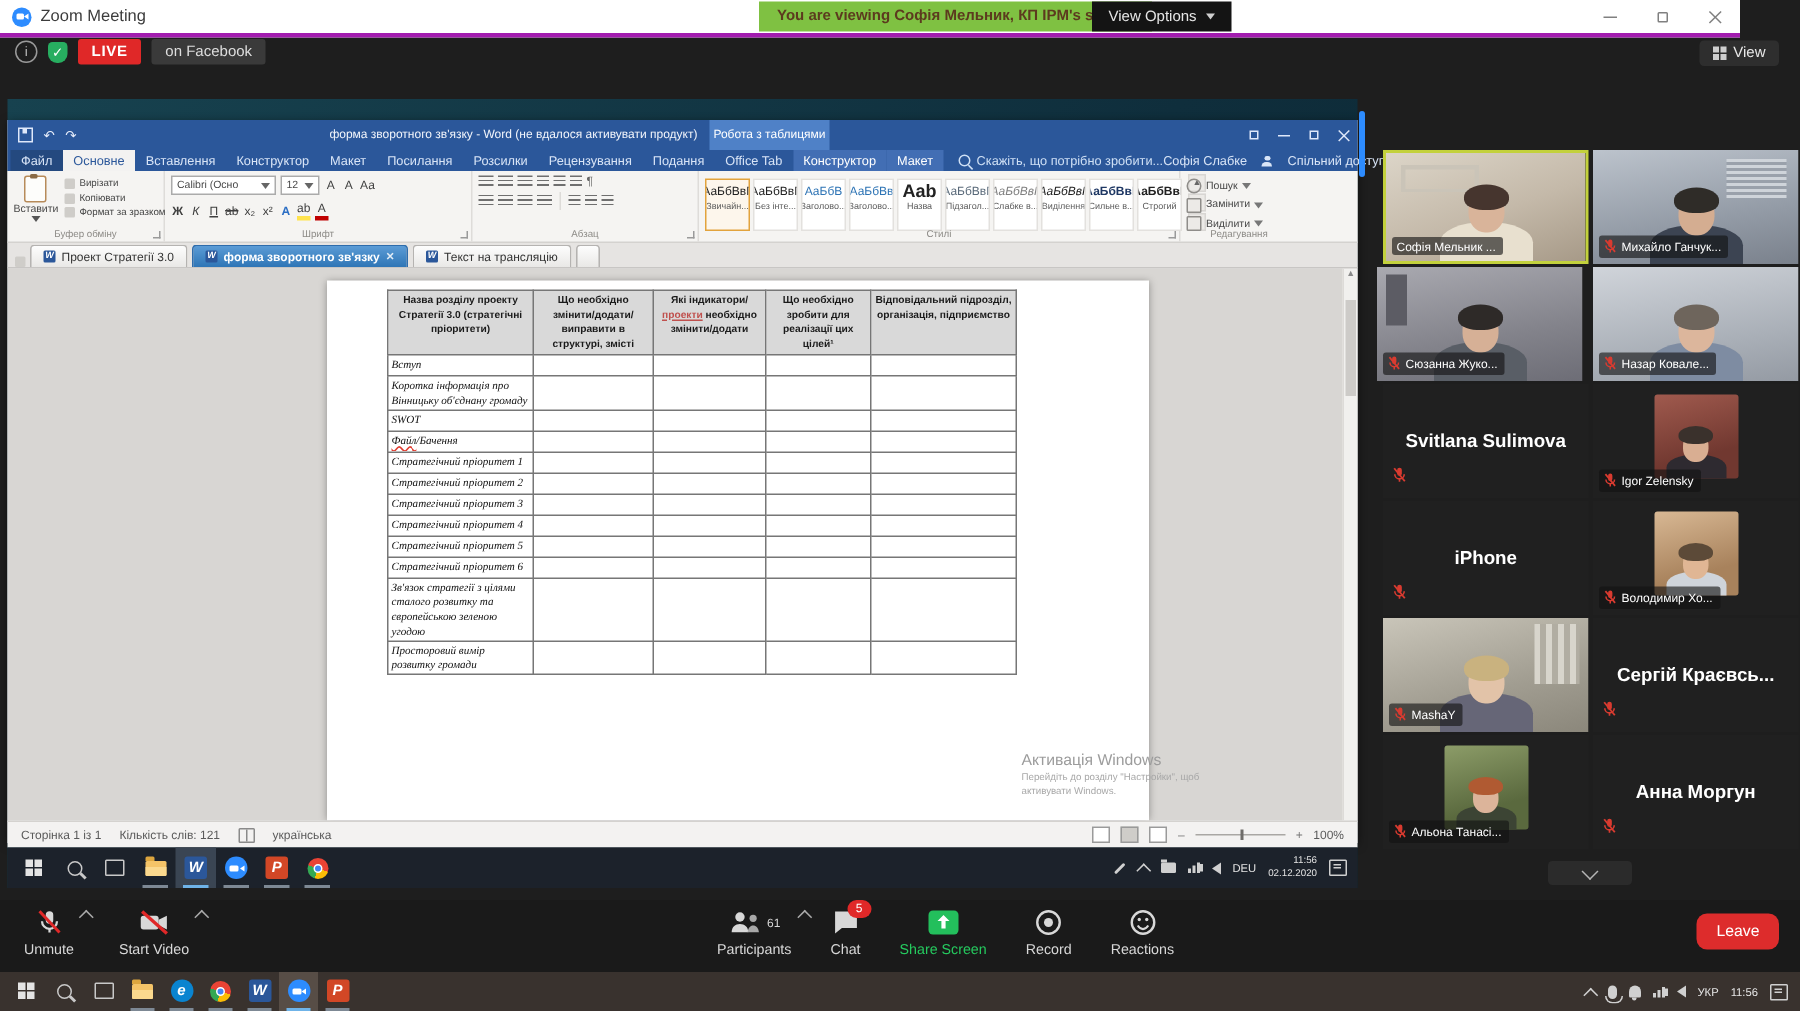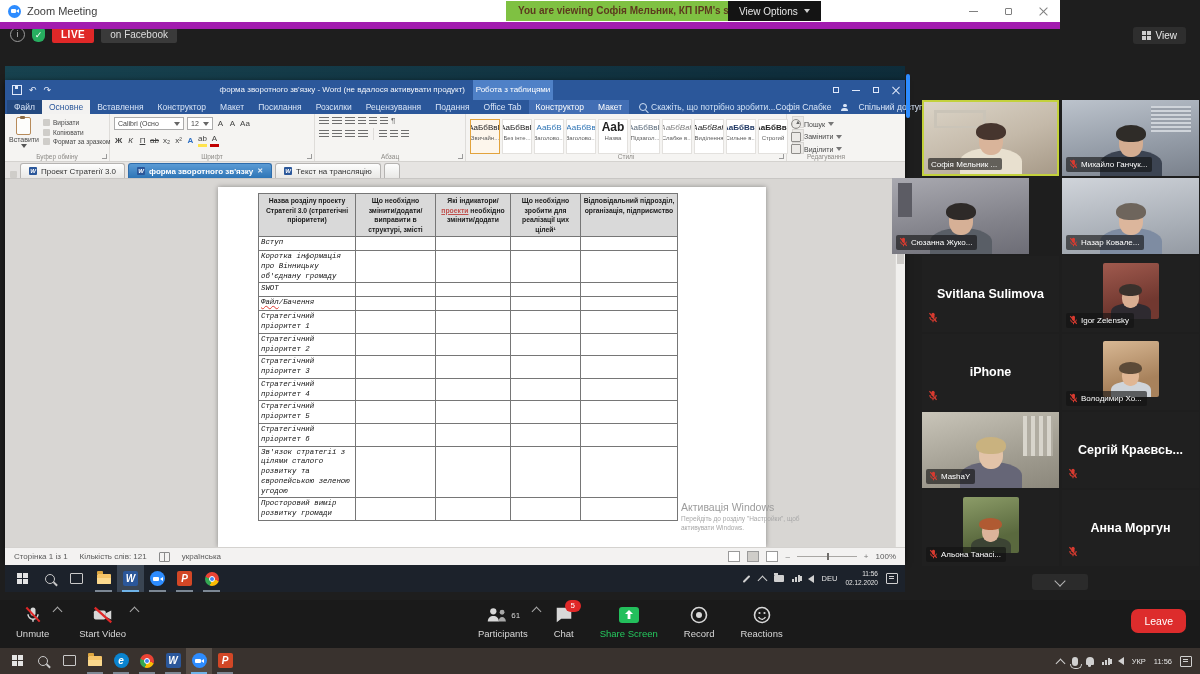--- a/index.html
+++ b/index.html
@@ -1,18 +1,18 @@
 <!DOCTYPE html>
 <html><head>
 <meta charset="utf-8">
 <style>
 html,body{margin:0;padding:0;width:1200px;height:674px;overflow:hidden;background:#1d1d1d;font-family:"Liberation Sans",sans-serif}
 #app{position:relative;width:1200px;height:674px;background:#1e1e1e}
 
-.titlebar{position:absolute;left:0;top:0;width:1060px;height:22px;background:#fff;border-bottom:7px solid #a21caf;display:flex;align-items:center;z-index:30}
+.titlebar{position:absolute;left:0;top:0;width:1160px;height:22px;background:#fff;border-bottom:3px solid #a21caf;display:flex;align-items:center;z-index:30}
 .zm-logo{width:13px;height:13px;border-radius:50%;background:#2d8cff;margin:0 6px 0 8px;position:relative}
 .zm-logo::before{content:'';position:absolute;left:3px;top:4.5px;width:5px;height:4px;background:#fff;border-radius:1px}
 .zm-logo::after{content:'';position:absolute;right:2px;top:4.5px;border-top:2px solid transparent;border-bottom:2px solid transparent;border-right:3px solid #fff}
 .tb-title{font-size:11px;color:#3c3c3c}
 .banner{position:absolute;left:506px;top:1px;height:20px;line-height:20px;padding:0 12px;background:#7fc142;color:#5c3a1e;font-size:10px;font-weight:bold;white-space:nowrap}
 .view-opts{position:absolute;left:728px;top:1px;height:20px;background:#141414;color:#e6e6e6;font-size:10px;display:flex;align-items:center;padding:0 11px;gap:6px;white-space:nowrap}
 .tri-down{width:0;height:0;border-left:3.5px solid transparent;border-right:3.5px solid transparent;border-top:4px solid #cfcfcf}
 .win-ctl{position:absolute;right:12px;top:0;height:22px;display:flex;align-items:center;gap:26px}
 .wc{width:9px;height:9px;position:relative;opacity:.75}
 .wc-min::before{content:'';position:absolute;left:0;right:0;top:4px;height:1px;background:#555}
@@ -107,21 +107,21 @@
 .otab.active{background:linear-gradient(#5b9bd5,#2e75b6);color:#fff;font-weight:bold;border-color:#2e6cab}
 .otab .x{font-size:7px;color:inherit;opacity:.85}
 .otab.stub{width:14px;padding:0}
 
 .doc-area{position:relative;height:368px;background:#d8d6d3;overflow:hidden}
 .page{position:absolute;left:213px;top:8px;width:548px;height:360px;background:#fff;box-shadow:0 0 5px rgba(0,0,0,.35)}
 .doc-table{position:absolute;left:40px;top:6px;border-collapse:collapse;table-layout:fixed}
 .doc-table th,.doc-table td{border:1px solid #767676;vertical-align:top;overflow:hidden}
 .doc-table th{background:#d9d9d9;font-size:6.8px;font-weight:bold;text-align:center;padding:2px 2px;line-height:1.4;color:#1a1a1a}
 .doc-table td{height:11px;padding:1px 2px}
-.doc-table td.rh{font-family:Liberation Mono, monospace;font-style:italic;font-size:7.4px;line-height:1.32;color:#111}
+.doc-table td.rh{font-family:Liberation Serif, serif;font-style:italic;font-size:7.4px;line-height:1.32;color:#111}
 .red-change{color:#c0504d;text-decoration:underline}
 .spell{text-decoration:underline wavy #e03b2f 1px}
 .watermark{position:absolute;left:676px;top:322px;width:132px;color:#9c9c9c}
 .wm1{font-size:10.5px}
 .wm2{font-size:6.5px;line-height:1.35;margin-top:2px;color:#a8a8a8}
 .dscroll{position:absolute;right:0;top:0;bottom:0;width:9px;background:#f1f0ee;border-left:1px solid #dddbd8}
 .dscroll .thumb{margin:12px 1px 0;height:64px;background:#cdcbc8}
 .dscroll .up{height:9px;color:#8a8a8a;font-size:6px;text-align:center;line-height:9px}
 
 .w-status{height:17px;background:#f3f2f1;border-top:1px solid #d4d2cf;display:flex;align-items:center;padding:0 9px;gap:12px;font-size:8px;color:#5a5a5a}
@@ -694,21 +694,21 @@
         <div class="plabel">
           <span><svg width="9" height="10" viewBox="0 0 12 14">
               <rect x="4" y="1" width="4" height="7" rx="2" fill="#d93b30"></rect>
               <path d="M2 6.5a4 4 0 0 0 8 0" fill="none" stroke="#d93b30" stroke-width="1.4"></path>
               <line x1="6" y1="10.5" x2="6" y2="13" stroke="#d93b30" stroke-width="1.4"></line>
               <line x1="1.5" y1="1.5" x2="10.5" y2="12.5" stroke="#d93b30" stroke-width="1.6"></line>
             </svg></span>
           <span>Михайло Ганчук...</span>
         </div>
       </div>
-      <div class="tile" style="left: 892px; top: 178px;">
+      <div class="tile" style="left: 918px; top: 178px;">
         <div class="vid v-office2">
           <div class="person">
             <div class="head">
               <div class="hair"></div>
             </div>
             <div class="torso"></div>
           </div>
         </div>
         <div class="plabel">
           <span><svg width="9" height="10" viewBox="0 0 12 14">

